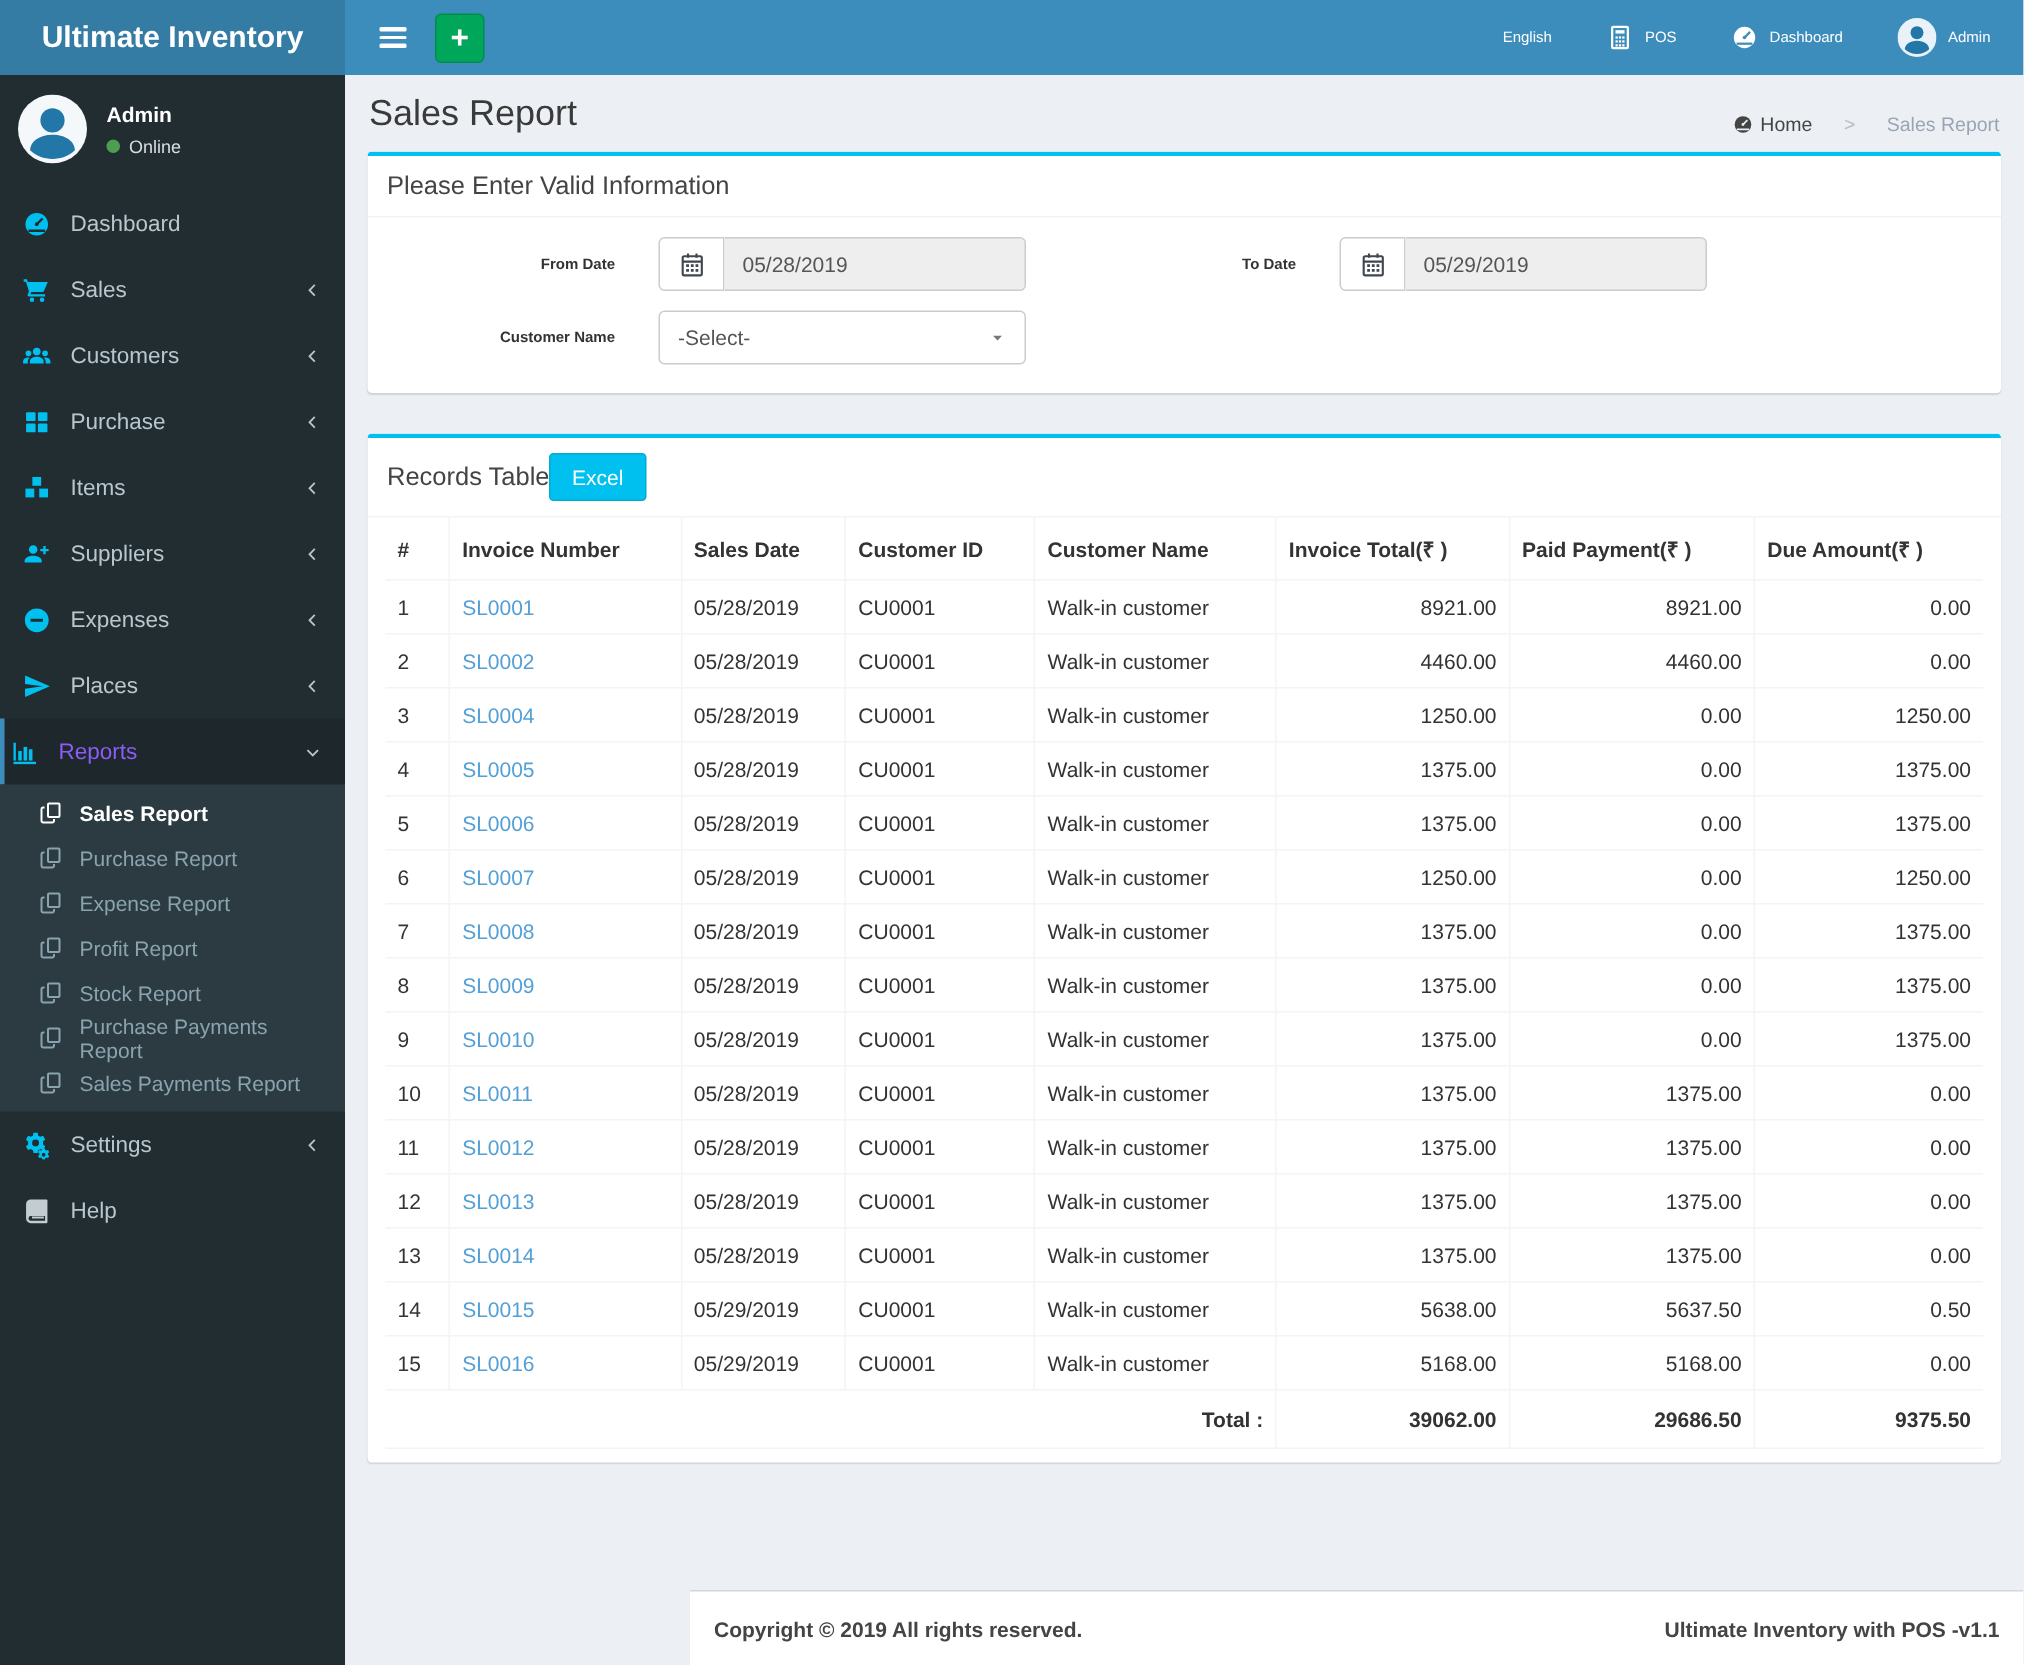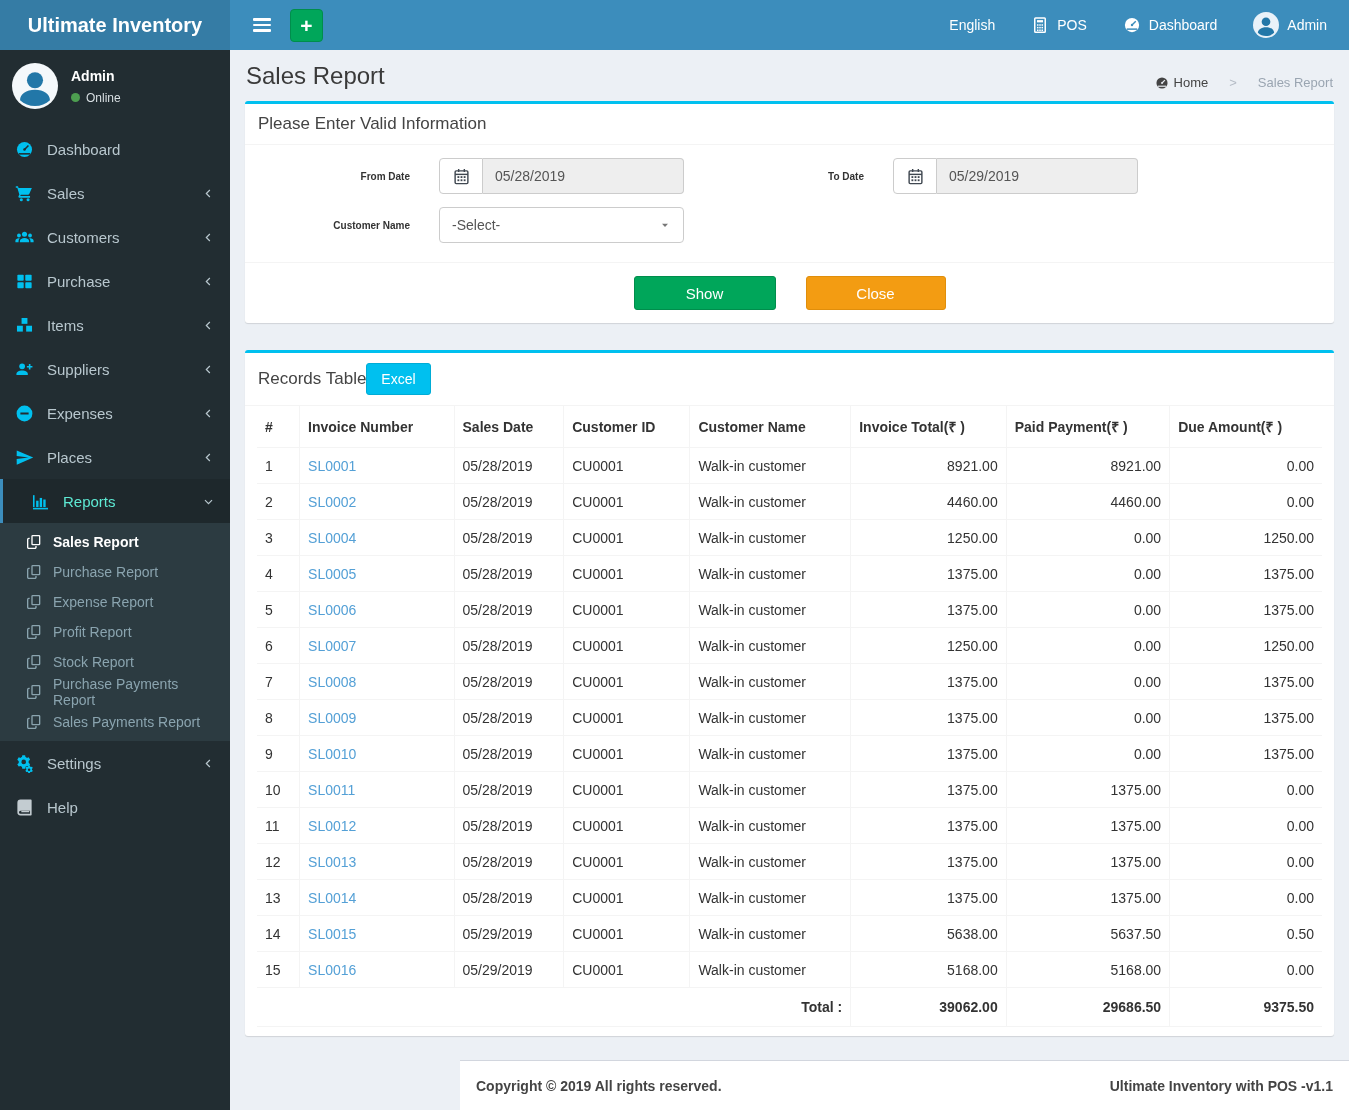--- a/index.html
+++ b/index.html
@@ -15,38 +15,38 @@
   .logo { width:230px; background:#357ca5; color:#fff; font-size:20px; font-weight:bold;
           display:flex; align-items:center; justify-content:center; }
   .navbar { flex:1; background:#3c8dbc; display:flex; align-items:center; padding:0 12px; }
   .hamburger { width:40px; height:50px; display:flex; flex-direction:column; justify-content:center;
                align-items:center; gap:3px; cursor:pointer; }
   .hamburger span { width:18px; height:2.5px; background:#fff; border-radius:1px; }
   .add-btn { width:33px; height:33px; background:#00a65a; border:1px solid #008d4c; border-radius:4px;
              color:#fff; font-size:21px; font-weight:bold; line-height:1; display:flex; align-items:center;
              justify-content:center; margin-left:8px; cursor:pointer; }
   .nav-right { margin-left:auto; display:flex; align-items:center; gap:36px; padding-right:10px;
-               color:#fff; font-size:14px; }
+               color:#fff; font-size:10px; }
   .nav-link { display:flex; align-items:center; gap:8px; cursor:pointer; }
   .nav-icon { width:18px; height:18px; color:#fff; }
   .avatar-sm { width:26px; height:26px; }
 
   
   .sidebar { position:absolute; top:50px; left:0; bottom:0; width:230px; background:#222d32; }
   .user-panel { display:flex; align-items:center; gap:13px; padding:13px 12px 12px; }
   .user-avatar { width:46px; height:46px; }
   .user-name { color:#fff; font-size:14px; font-weight:bold; }
   .user-status { display:flex; align-items:center; gap:6px; margin-top:7px; color:#d8dfe3; font-size:12px; }
   .dot { width:9px; height:9px; border-radius:50%; background:#4d9e50; }
   .menu { list-style:none; margin:6px 0 0; padding:0; }
   .menu-item { height:44px; display:flex; align-items:center; padding:0 15px; color:#b8c7ce;
                font-size:15px; cursor:pointer; }
   .menu-item .mi-icon { width:19px; height:19px; margin-right:13px; color:#00c0ef; flex:none; }
   .menu-item .chev { margin-left:auto; width:13px; height:13px; color:#b8c7ce; }
-  .menu-item.active { background:#1e282c; color:#5eead4; border-left:3px solid #3c8dbc; padding-left:28px; }
+  .menu-item.active { background:#1e282c; color:#8b5cf6; border-left:3px solid #3c8dbc; padding-left:4px; }
   .submenu { list-style:none; margin:0; padding:4px 0; background:#2c3b41; }
   .submenu-item { height:30px; display:flex; align-items:center; padding:0 10px 0 26px; color:#8aa4af;
                   font-size:14px; cursor:pointer; }
   .submenu-item .mi-icon { width:16px; height:16px; margin-right:11px; color:#8aa4af; flex:none; }
   .submenu-item.active { color:#fff; font-weight:bold; }
   .submenu-item.active .mi-icon { color:#fff; }
 
   
   .content { position:absolute; top:50px; left:230px; right:0; bottom:0; background:#ecf0f5; }
   .content-header { display:flex; align-items:flex-end; justify-content:space-between; padding:12px 16px 11px; }
@@ -488,24 +488,20 @@
             <span>-Select-</span>
             <span class="caret">
               <svg viewBox="0 0 24 24" width="12" height="12" fill="currentColor">
                   <path d="M6 9.5h12L12 16z"></path>
                 </svg>
             </span>
           </div>
         </div>
       </div>
     </div>
-    <div class="panel-actions">
-      <button class="btn btn-show">Show</button>
-      <button class="btn btn-close">Close</button>
-    </div>
   </div>
 
   <div class="panel records-panel">
     <div class="panel-heading">
       <span>Records Table</span>
       <button class="btn-excel">Excel</button>
     </div>
     <div class="table-wrap">
       <table class="records">
         <colgroup>

